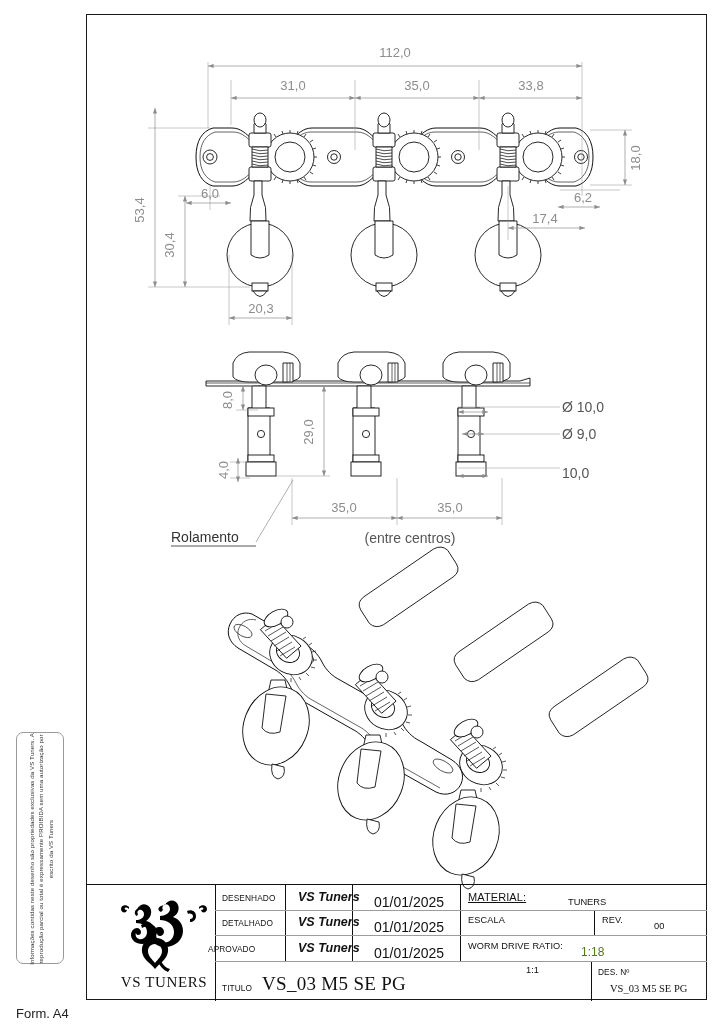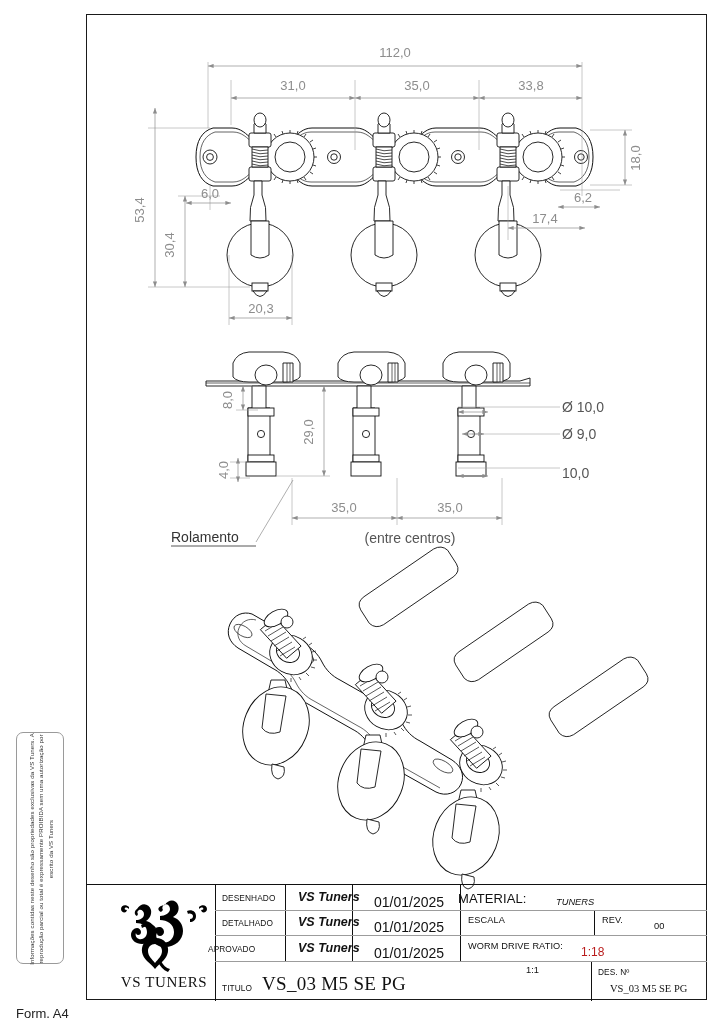--- a/index.html
+++ b/index.html
@@ -36,21 +36,21 @@
   .vline{position:absolute;top:0;width:0;border-left:1.1px solid #111;}
   .hline{position:absolute;left:0;height:0;border-top:1px solid #9c9c9c;}
   .cellcap{position:absolute;font-size:8.3px;color:#111;letter-spacing:.1px;
        font-family:"Liberation Sans",sans-serif;}
   .cellval{position:absolute;font-size:12.5px;font-style:italic;font-weight:bold;
        color:#111;font-family:"Liberation Sans",sans-serif;}
   .celldate{position:absolute;font-size:14px;color:#111;
        font-family:"Liberation Sans",sans-serif;}
   .cellsmall{position:absolute;font-size:9.3px;color:#111;
        font-family:"Liberation Sans",sans-serif;}
-  .cellbig{position:absolute;font-size:12px;color:#b91c1c;
+  .cellbig{position:absolute;font-size:12px;color:#4d7c0f;
        font-family:"Liberation Sans",sans-serif;}
   #logo-wrap{position:absolute;left:16px;top:6px;width:124px;height:108px;
        display:flex;flex-direction:column;align-items:center;justify-content:center;}
   #logo-name{font-family:"Liberation Serif",serif;font-size:15px;letter-spacing:.6px;
        color:#111;margin-top:1px;}
   #title-main{position:absolute;left:46px;top:22px;font-family:"Liberation Serif",serif;
        font-size:19px;color:#111;letter-spacing:.3px;}
   #desno-val{position:absolute;left:38px;top:26px;font-family:"Liberation Serif",serif;
        font-size:10.5px;color:#111;}
 </style>
@@ -468,22 +468,22 @@
   <div class="celldate" style="left:288px;top:9px;">01/01/2025</div>
 
   <div class="cellcap" style="left:136px;top:33px;">DETALHADO</div>
   <div class="cellval" style="left:212px;top:30px;">VS Tuners</div>
   <div class="celldate" style="left:288px;top:34px;">01/01/2025</div>
 
   <div class="cellcap" style="left:122px;top:59px;">APROVADO</div>
   <div class="cellval" style="left:212px;top:56px;">VS Tuners</div>
   <div class="celldate" style="left:288px;top:60px;">01/01/2025</div>
 
-  <div class="cellcap" style="left:372px;top:6px;font-size:13px;">MATERIAL:</div>
-  <div class="cellsmall" style="left:470px;top:12px;font-style:italic;">TUNERS</div>
+  <div class="cellcap" style="left:382px;top:6px;font-size:11px;text-decoration:underline;">MATERIAL:</div>
+  <div class="cellsmall" style="left:482px;top:12px;">TUNERS</div>
 
   <div class="cellcap" style="left:382px;top:30px;font-size:9.2px;">ESCALA</div>
   <div class="cellsmall" style="left:440px;top:36px;margin-top:44px;">1:1</div>
 
   <div class="cellcap" style="left:516px;top:30px;font-size:9.2px;">REV.</div>
   <div class="cellsmall" style="left:568px;top:36px;">00</div>
 
   <div class="cellcap" style="left:382px;top:56px;font-size:9.2px;">WORM DRIVE RATIO:</div>
   <div class="cellbig" style="left:495px;top:60px;">1:18</div>
 

